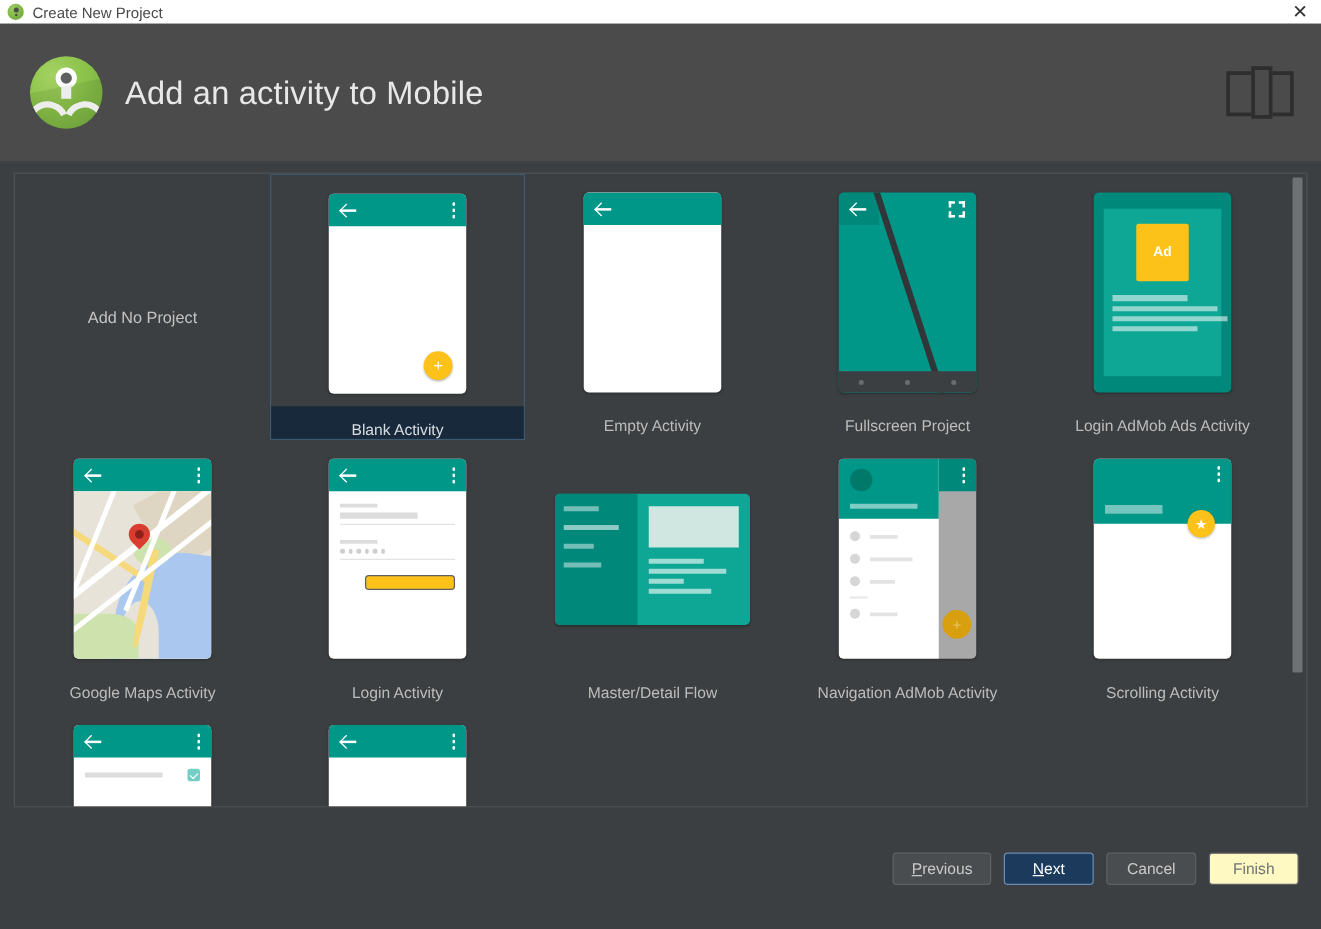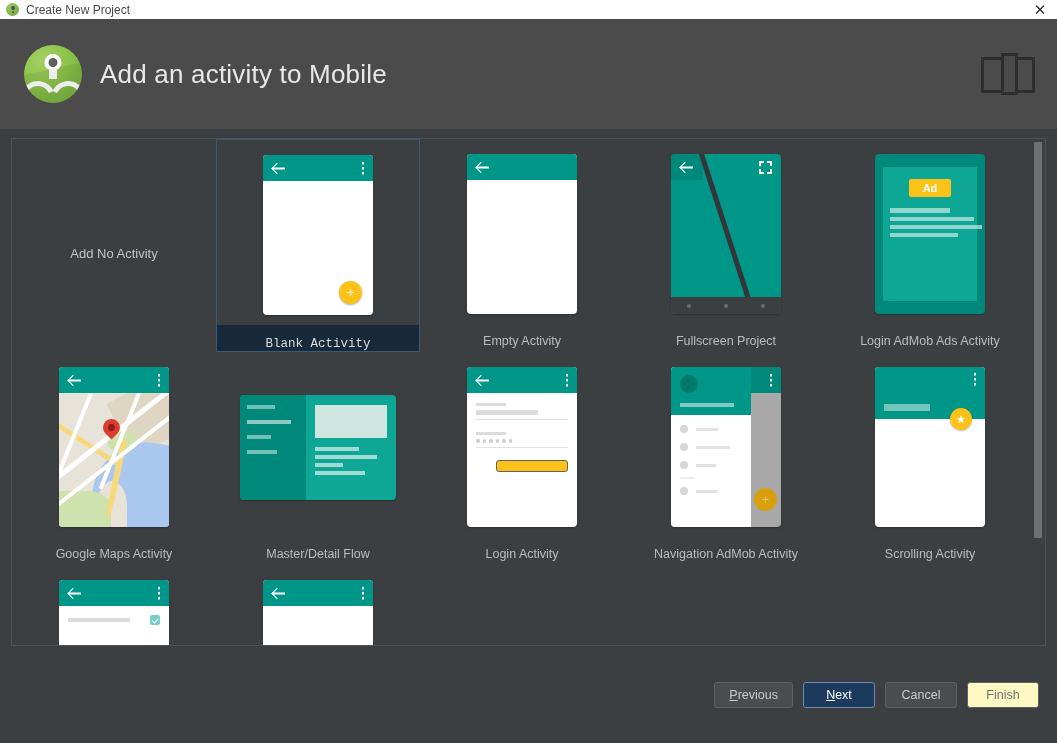--- a/index.html
+++ b/index.html
@@ -181,21 +181,20 @@
     height: 26px;
     position: absolute;
     left: 0; bottom: 0;
     display: flex;
     align-items: center;
     justify-content: center;
   }
   .cell.selected .caption-bar .caption {
     margin-top: 12px;
     color: #d7dde3;
-    font-family: Liberation Mono, monospace;
   }
   .cell .no-activity-label {
     font-size: 13px;
     color: #c3c3c3;
     margin-top: 98px;
   }
 
   
   .phone {
     width: 110px; height: 160px;
@@ -306,21 +305,21 @@
     background: #0ea795;
     width: 100%; height: 100%;
     padding: 12px 7px 0;
     display: flex; flex-direction: column; align-items: center;
   }
   .t-admob .adbadge {
     background: #fcc219;
     color: #ffffff;
     font-size: 11px;
     font-weight: bold;
-    padding: 3px 14px;
+    padding: 17px 14px;
     border-radius: 2px;
     margin-bottom: 11px;
   }
   .t-admob .line { height: 4px; background: rgba(255,255,255,0.55); margin-bottom: 4px; align-self: flex-start; }
 
   
   .t-maps .map { position: absolute; left:0; top:26px; right:0; bottom:0; background: #e8e3d9; overflow: hidden; }
   .t-maps .water {
     position: absolute; right: -10px; bottom: -10px;
     width: 86px; height: 96px;
@@ -491,21 +490,21 @@
   <div class="formfactor-icon">
     <div class="ff-tablet"></div>
     <div class="ff-phone"></div>
   </div>
 </div>
 
 <div class="content-wrap">
   <div class="grid">
 
     <div class="cell">
-      <div class="no-activity-label">Add No Activity</div>
+      <div class="no-activity-label">Add No Project</div>
     </div>
 
     <div class="cell selected">
       <div class="thumb-area">
         <div class="phone t-blank">
           <div class="toolbar">
             <div class="back-arrow"></div>
             <div class="kebab"></div>
           </div>
           <div class="fab">+</div>
@@ -585,41 +584,20 @@
             <div class="roadW r4"></div>
             <div class="pin"></div>
           </div>
         </div>
       </div>
       <div class="caption">Google Maps Activity</div>
     </div>
 
     <div class="cell">
       <div class="thumb-area">
-        <div class="phone wide t-master">
-          <div class="left">
-            <div class="row" style="width:28px;"></div>
-            <div class="row sel" style="width:44px;"></div>
-            <div class="row" style="width:24px;"></div>
-            <div class="row" style="width:30px;"></div>
-          </div>
-          <div class="right">
-            <div class="img"></div>
-            <div class="ln" style="width:44px;"></div>
-            <div class="ln" style="width:62px;"></div>
-            <div class="ln" style="width:28px;"></div>
-            <div class="ln" style="width:50px;"></div>
-          </div>
-        </div>
-      </div>
-      <div class="caption">Master/Detail Flow</div>
-    </div>
-
-    <div class="cell">
-      <div class="thumb-area">
         <div class="phone t-login">
           <div class="toolbar">
             <div class="back-arrow"></div>
             <div class="kebab"></div>
           </div>
           <div class="body">
             <div class="lbl"></div>
             <div class="val" style="width:62px;"></div>
             <div class="rule"></div>
             <div class="lbl"></div>
@@ -630,20 +608,41 @@
                 <span></span>
                 <span></span>
                 <span></span>
               </div>
             <div class="rule"></div>
             <div class="btn"></div>
           </div>
         </div>
       </div>
       <div class="caption">Login Activity</div>
+    </div>
+
+    <div class="cell">
+      <div class="thumb-area">
+        <div class="phone wide t-master">
+          <div class="left">
+            <div class="row" style="width:28px;"></div>
+            <div class="row sel" style="width:44px;"></div>
+            <div class="row" style="width:24px;"></div>
+            <div class="row" style="width:30px;"></div>
+          </div>
+          <div class="right">
+            <div class="img"></div>
+            <div class="ln" style="width:44px;"></div>
+            <div class="ln" style="width:62px;"></div>
+            <div class="ln" style="width:28px;"></div>
+            <div class="ln" style="width:50px;"></div>
+          </div>
+        </div>
+      </div>
+      <div class="caption">Master/Detail Flow</div>
     </div>
 
     <div class="cell">
       <div class="thumb-area">
         <div class="phone t-navdrawer">
           <div class="topbar"></div>
           <div class="kebab" style="top:13px;"></div>
           <div class="scrim"></div>
           <div class="dhead"></div>
           <div class="avatar"></div>

